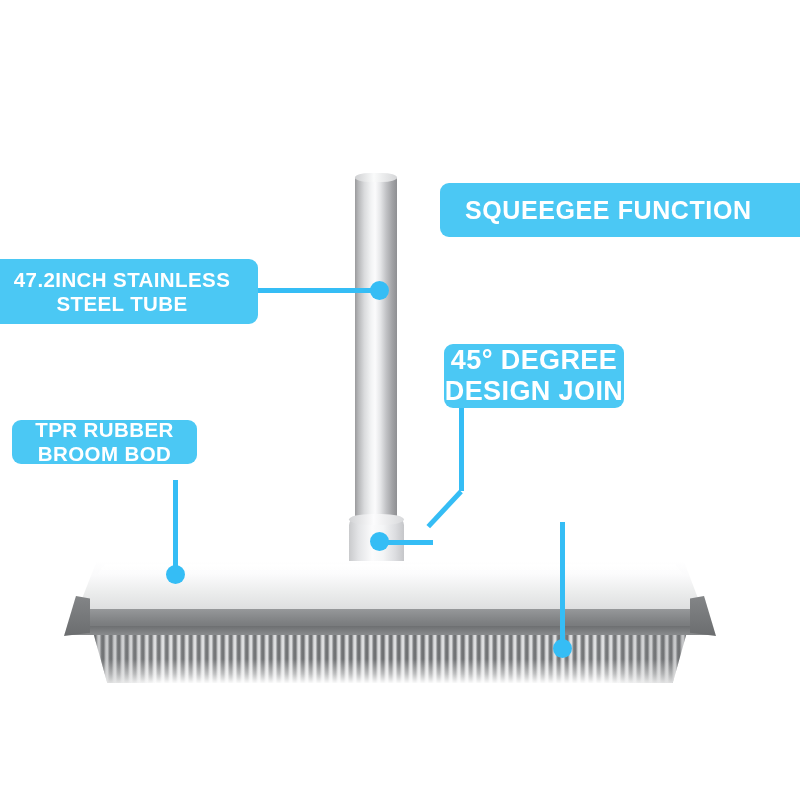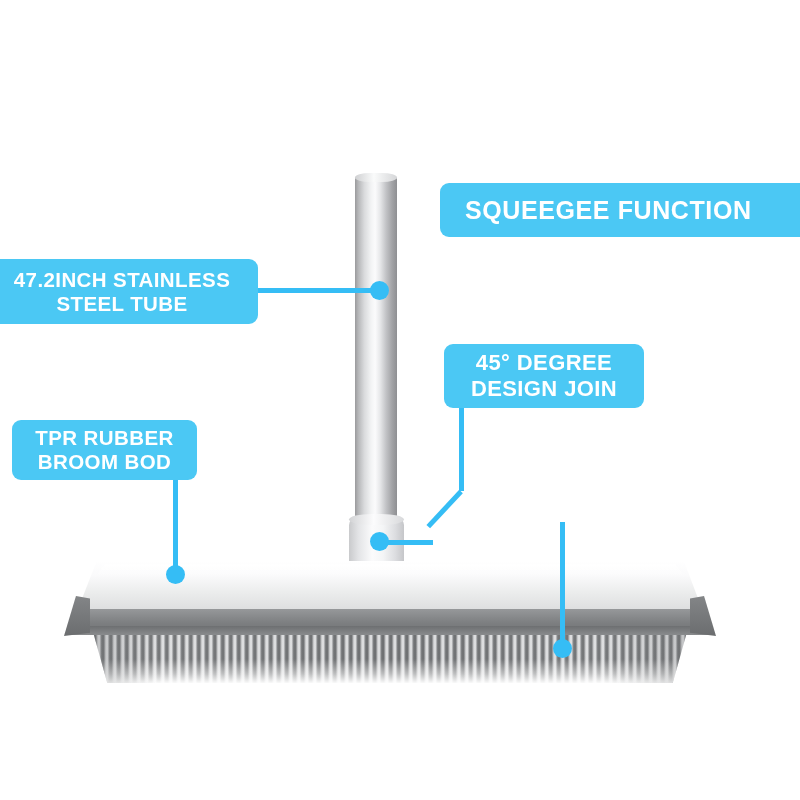--- a/index.html
+++ b/index.html
@@ -57,30 +57,30 @@
     width: 272px;
     height: 65px;
     font-size: 20.5px;
     padding: 0 8px;
   }
 
   #label-tpr {
     left: 12px;
     top: 420px;
     width: 185px;
-    height: 60px;
+    height: 44px;
     font-size: 20.5px;
   }
 
   #label-joint {
     left: 444px;
     top: 344px;
-    width: 200px;
+    width: 180px;
     height: 64px;
-    font-size: 22px;
+    font-size: 27px;
   }
 
   #label-bristles {
     left: 521px;
     top: 462px;
     width: 204px;
     height: 65px;
     font-size: 20.5px;
   }
 

